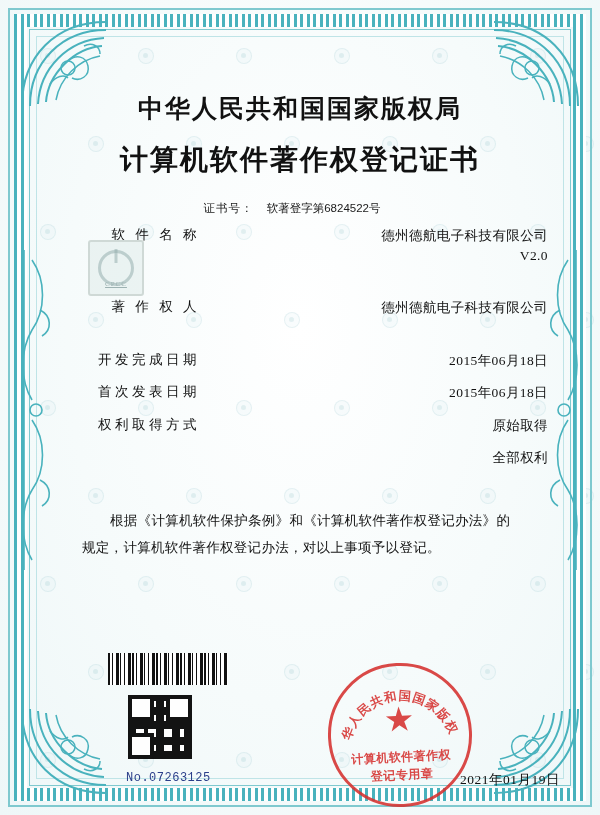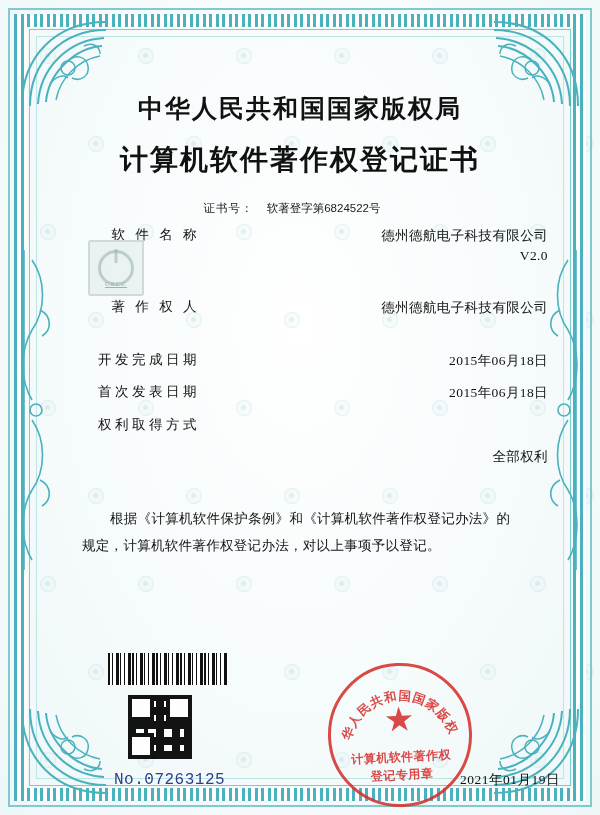--- a/index.html
+++ b/index.html
@@ -265,23 +265,23 @@
     width: 18px; height: 18px;
     border: 4px solid #000;
     background: #fff;
   }
   .qr-finder.a { left: 0; top: 0; }
   .qr-finder.b { right: 0; top: 0; }
   .qr-finder.c { left: 0; bottom: 0; }
 
   .serial {
     position: absolute;
-    left: 84px;
+    left: 96px;
     top: 118px;
-    font-size: 16px;
+    font-size: 12px;
     color: #2b3f8a;
     font-family: "Liberation Mono", monospace;
     letter-spacing: 0.5px;
   }
 
   .seal {
     position: absolute;
     right: 118px;
     top: 10px;
     width: 138px;
@@ -538,20 +538,21 @@
         <div class="field-value">2015年06月18日</div>
       </div>
 
       <div class="field-row">
         <div class="field-label">首次发表日期</div>
         <div class="field-value">2015年06月18日</div>
       </div>
 
       <div class="field-row">
         <div class="field-label">权利取得方式</div>
+        <div class="field-value">原始取得</div>
       </div>
 
       <div class="field-row">
         <div class="field-value">全部权利</div>
       </div>
 
       <div class="field-row">
       </div>
 
     </div>

